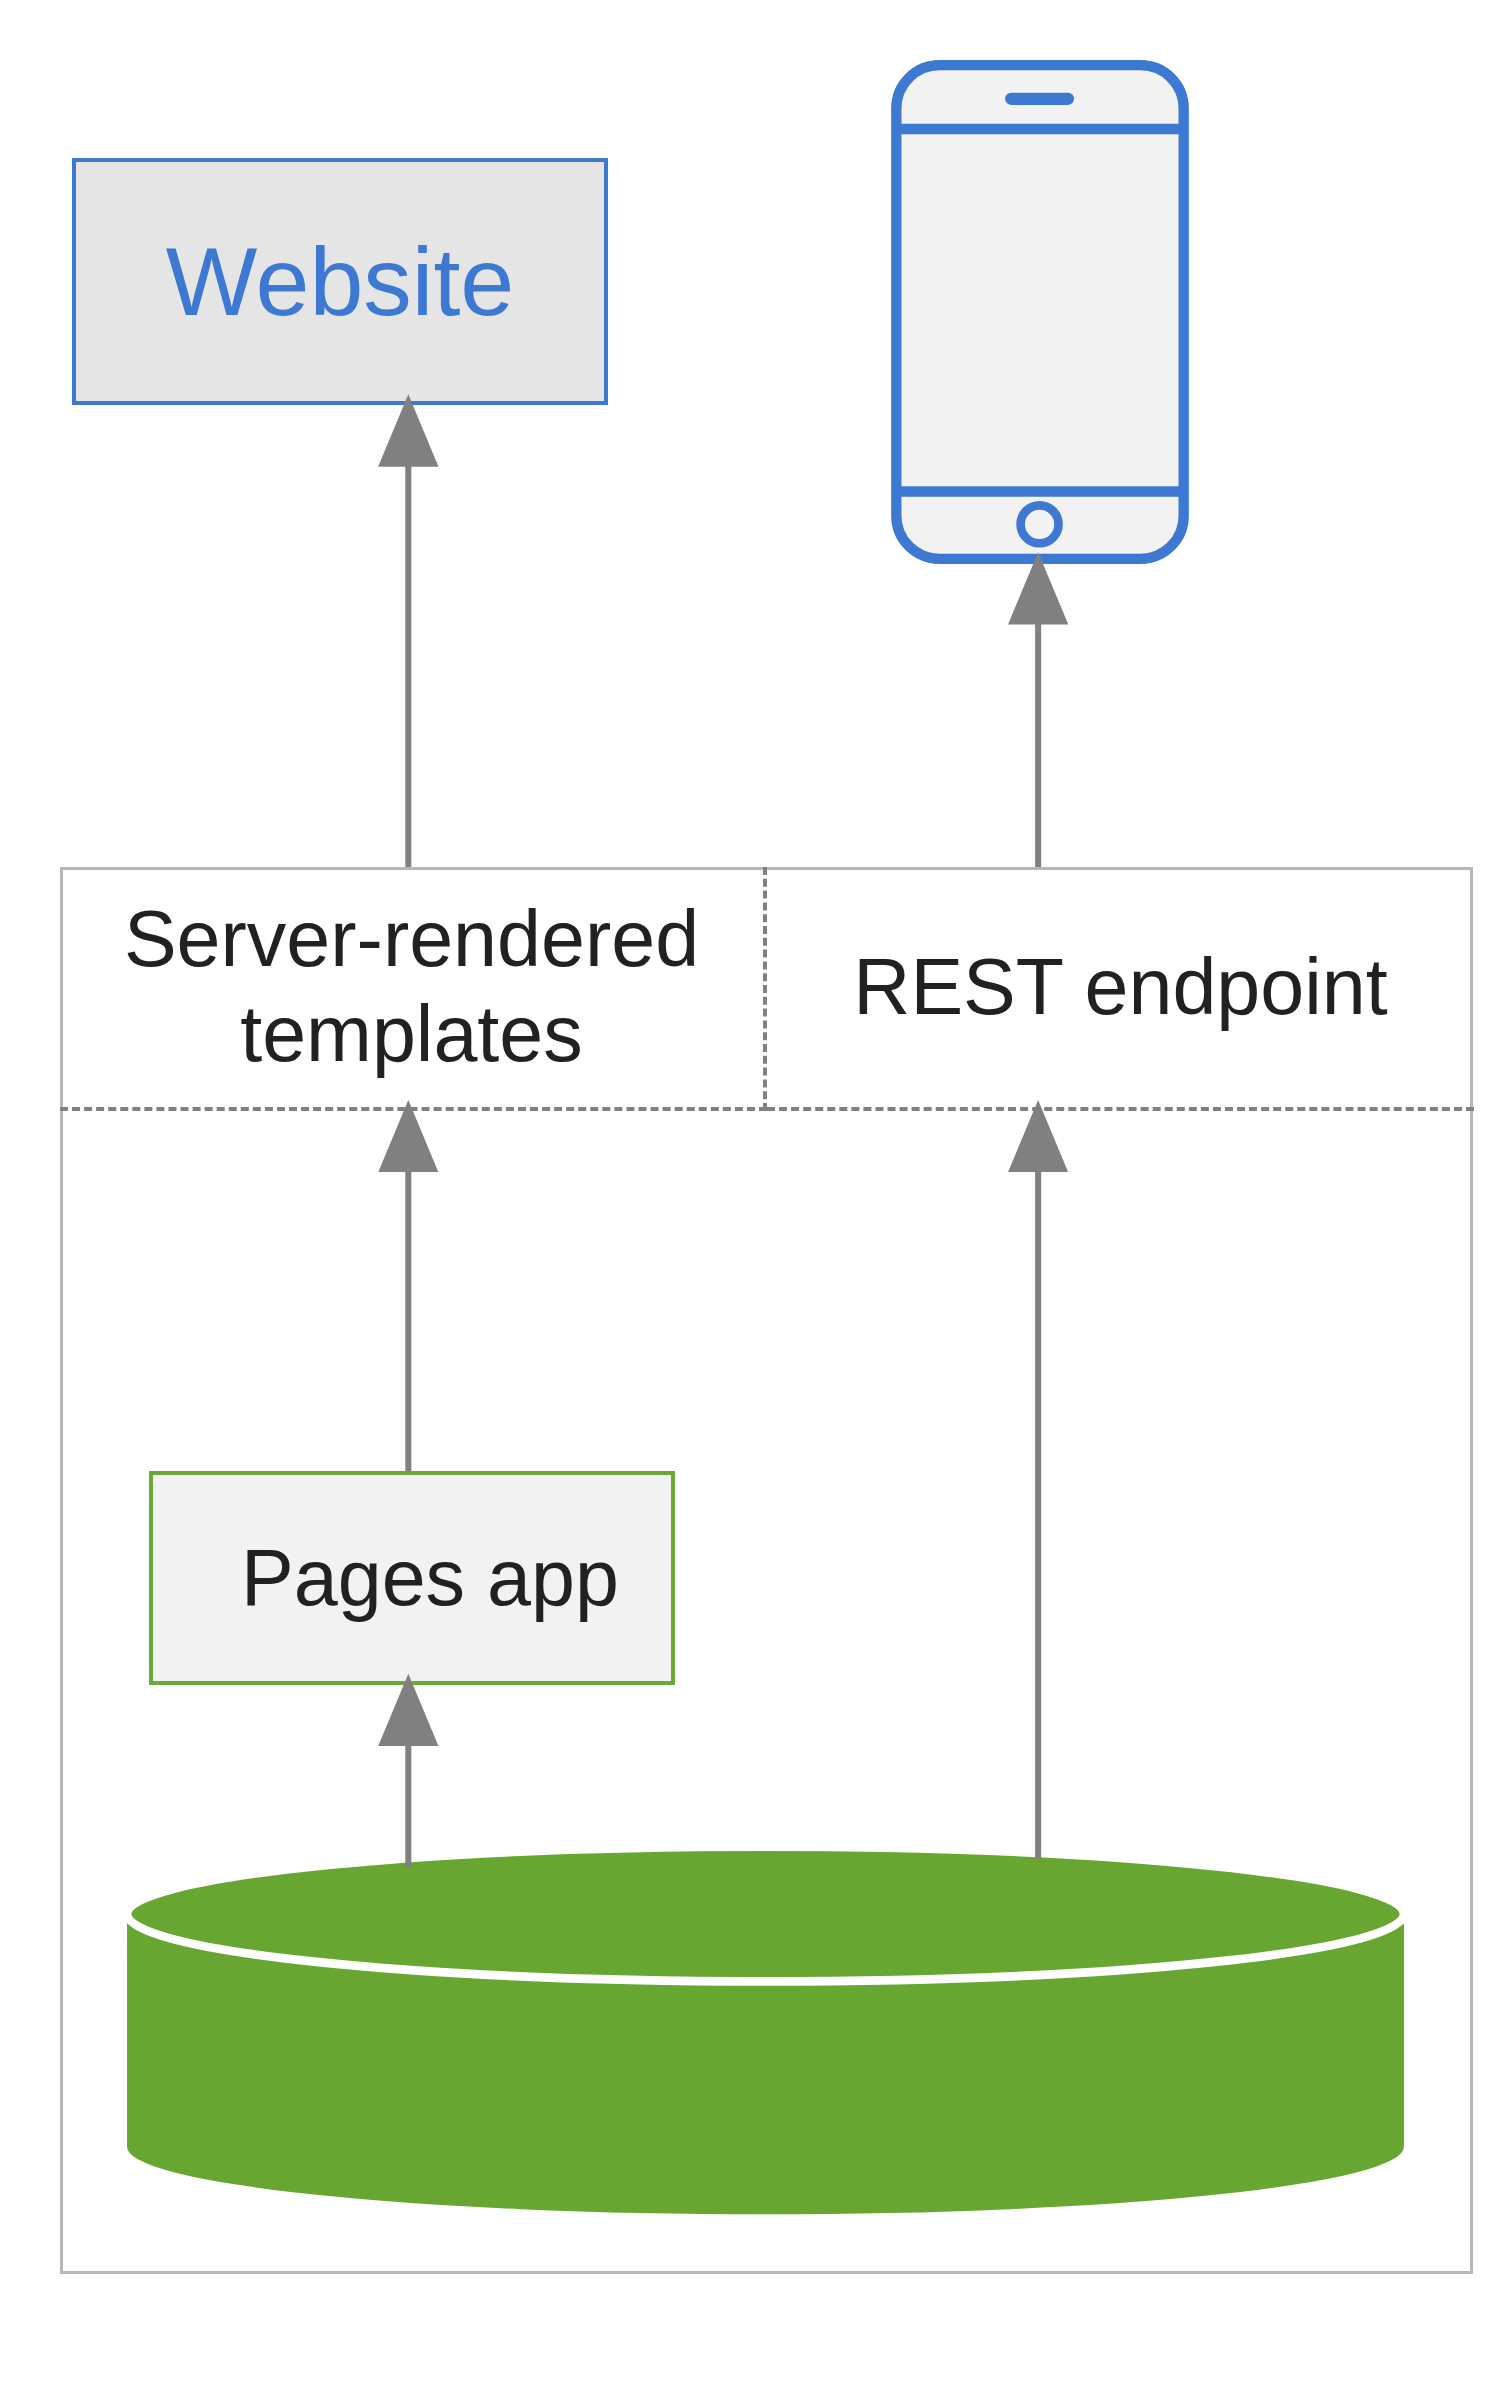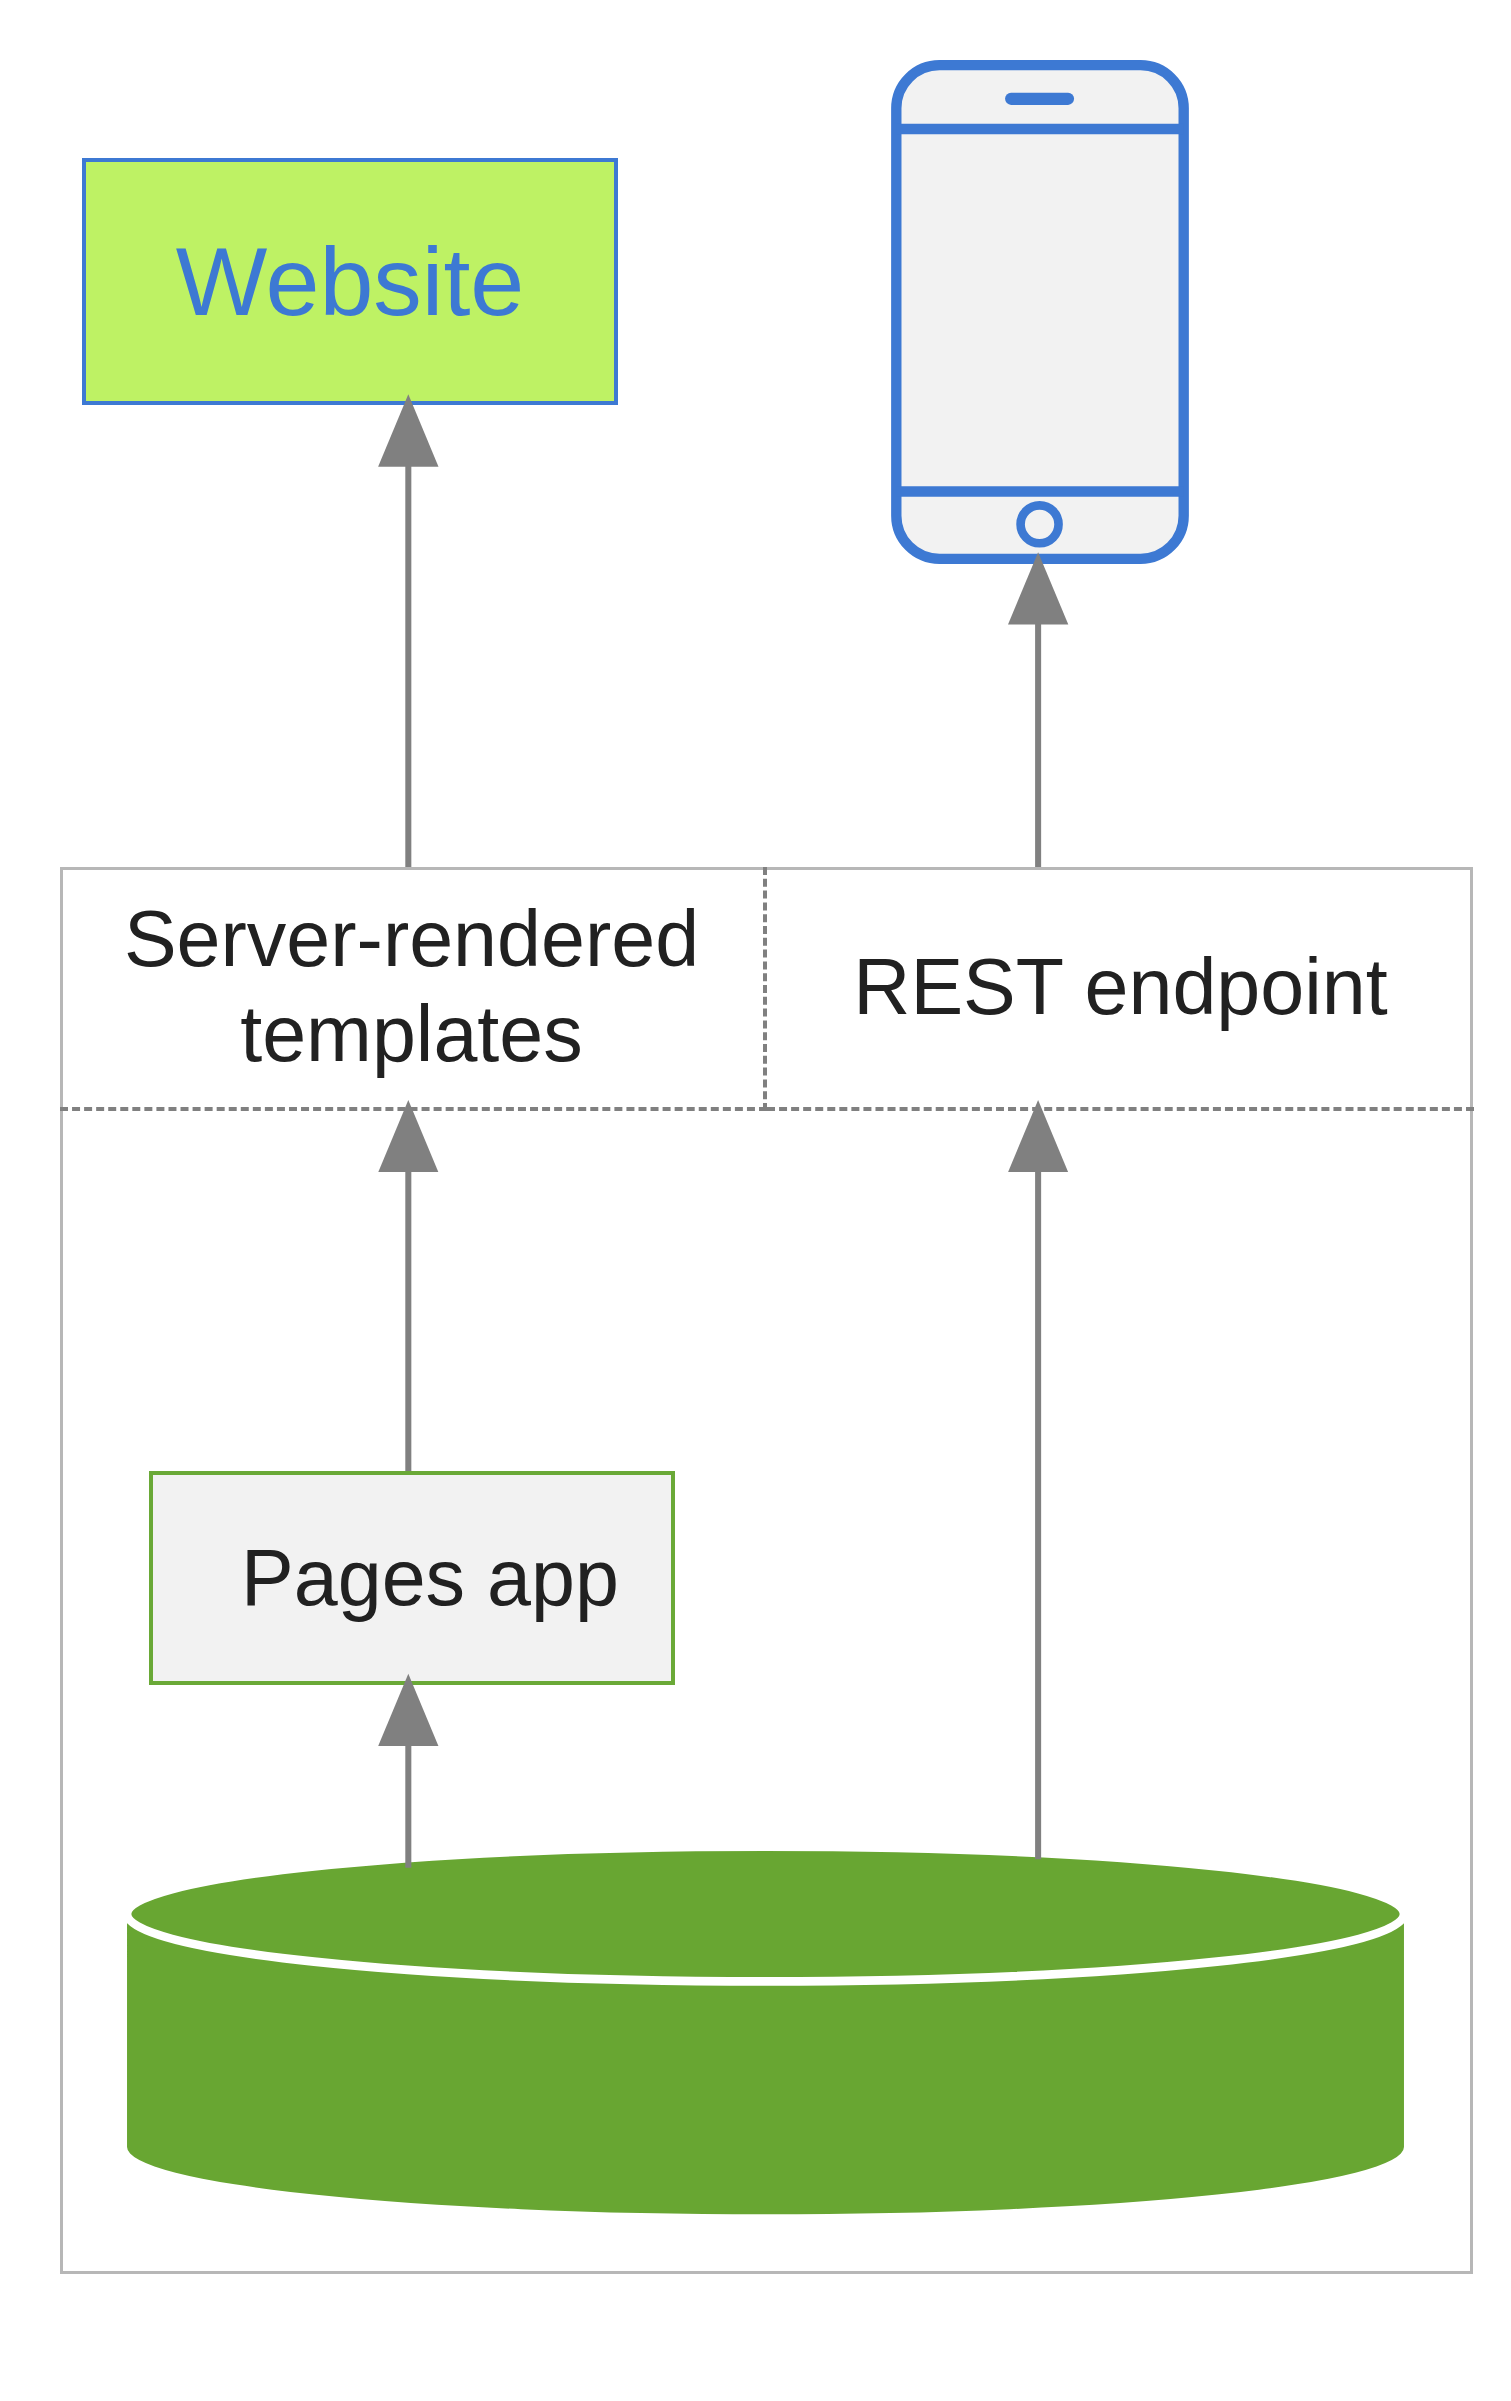--- a/index.html
+++ b/index.html
@@ -11,23 +11,23 @@
   .canvas {
     position: relative;
     width: 1512px;
     height: 2401px;
     background: #ffffff;
   }
   .abs { position: absolute; box-sizing: border-box; }
 
   
   .website-box {
-    left: 82px; top: 158px;
+    left: 72px; top: 158px;
     width: 536px; height: 247px;
-    background: #bef264;
+    background: #e5e5e5;
     border: 4.3px solid #3d79d3;
     display: flex; align-items: center; justify-content: center;
   }
   .website-label { color: #3d79d3; font-size: 97px; font-weight: 400; }
 
   
   .phone {
     left: 891px; top: 60px;
     width: 298px; height: 504px;
   }

